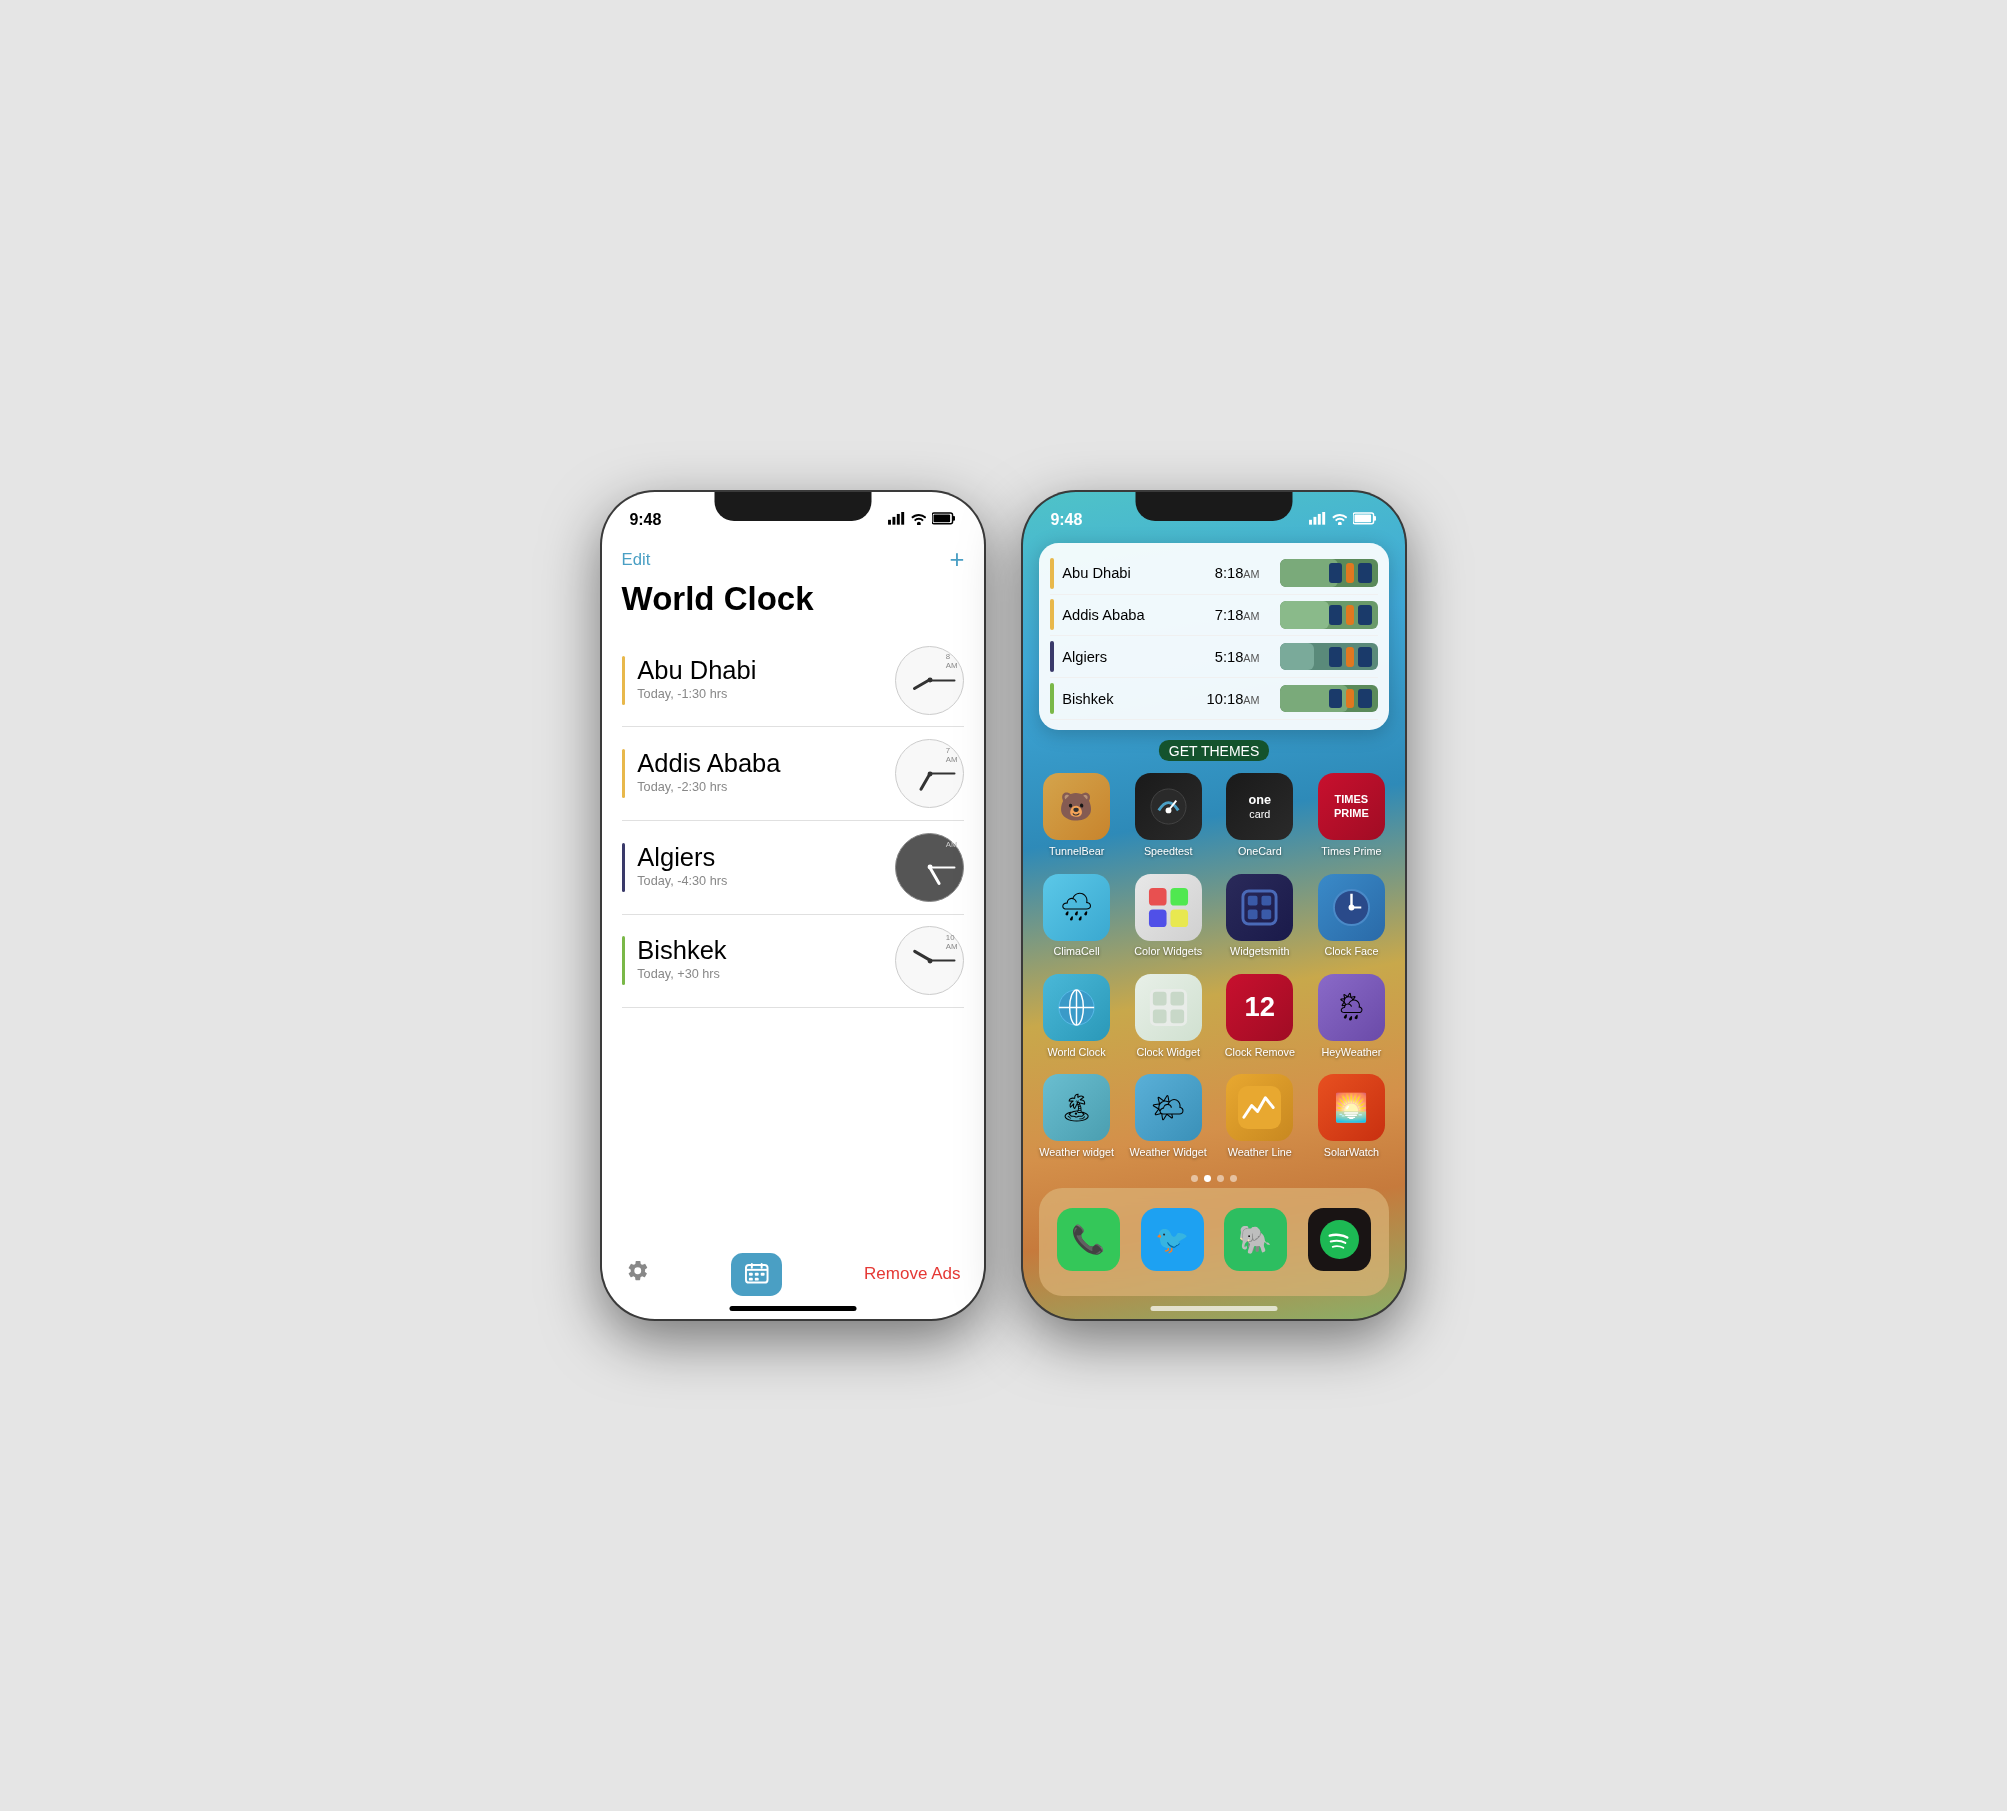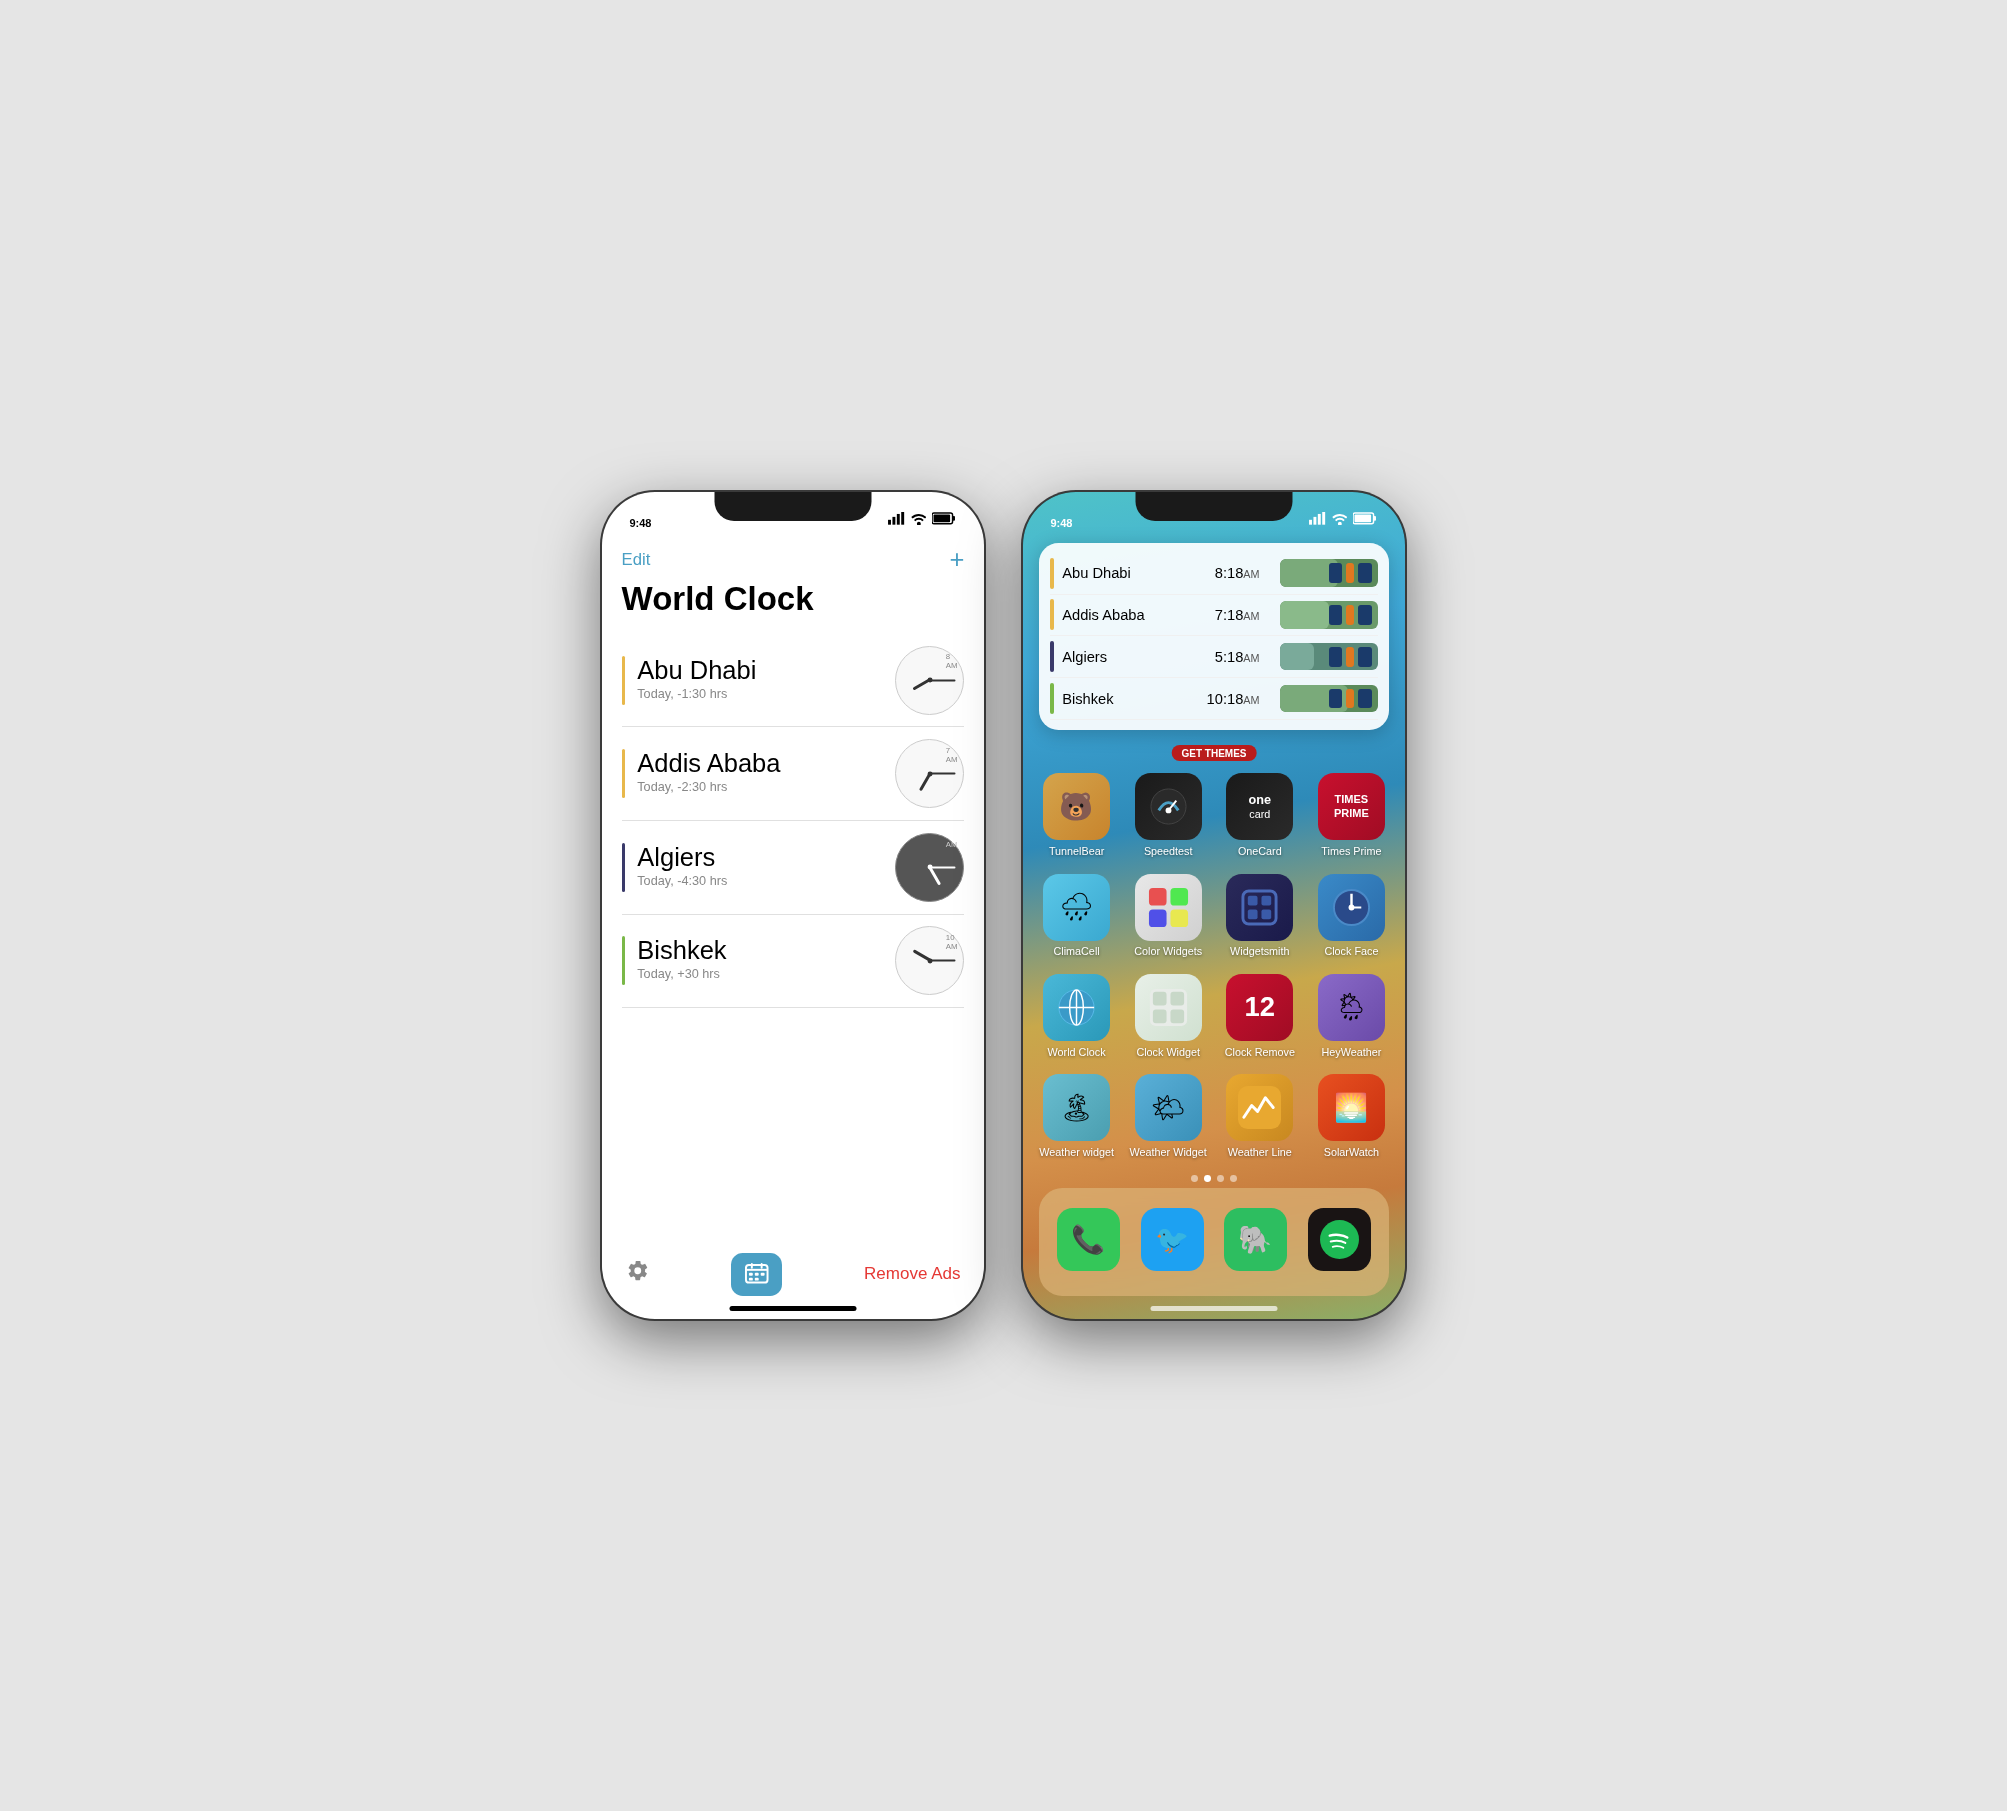--- a/index.html
+++ b/index.html
@@ -53,21 +53,21 @@
       left: 0;
       right: 0;
       height: 43px;
       display: flex;
       align-items: flex-end;
       justify-content: space-between;
       padding: 0 27.4px 5.9px;
       z-index: 99;
     }
     .status-time {
-      font-size: 11px;
+      font-size: 16px;
       font-weight: 600;
       color: #000;
     }
     .status-time.white { color: #fff; }
     .status-icons {
       display: flex;
       align-items: center;
       gap: 5.9px;
     }
     .status-icons svg { fill: #000; }
@@ -222,24 +222,24 @@
       display: flex;
       align-items: center;
     }
     .widget-bar-dots {
       display: flex; gap: 3.9px; align-items: center; padding: 0 5.9px;
       position: absolute; right: 0;
     }
     .dot-dark { width: 13.7px; height: 19.6px; background: #1a3a6a; border-radius: 2.9px; }
     .dot-orange { width: 7.8px; height: 19.6px; background: #e07820; border-radius: 2.9px; }
     .get-themes-btn {
-      background: #b91c1c;
+      background: #14532d;
       color: #fff;
-      font-size: 10px;
-      font-weight: 700;
+      font-size: 14px;
+      font-weight: 400;
       padding: 2.9px 9.8px;
       border-radius: 9.8px;
       text-align: center;
       position: absolute;
       bottom: -5.9px;
       left: 50%;
       transform: translateX(-50%);
       white-space: nowrap;
     }
     .widget-area-wrapper { position: relative; margin-bottom: 9.8px; }

